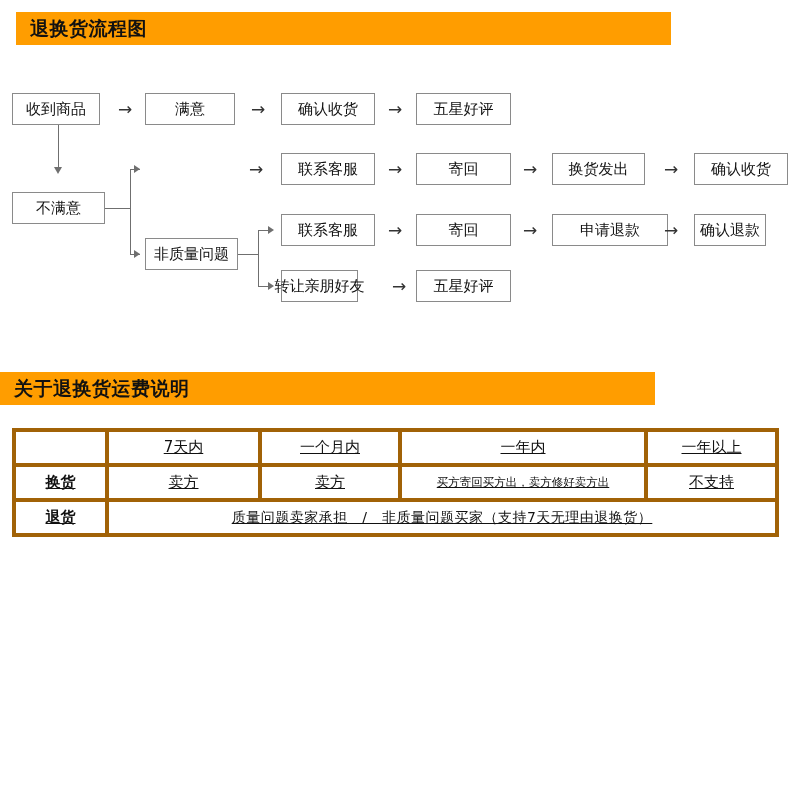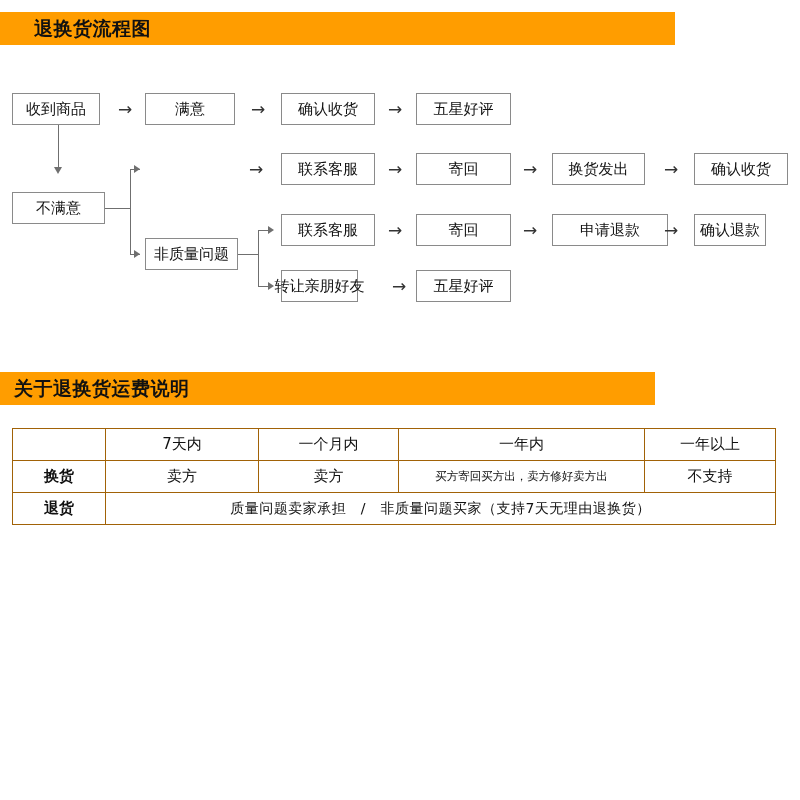--- a/index.html
+++ b/index.html
@@ -26,21 +26,21 @@
   }
   .section-bar-title {
     font-size: 19px;
     font-weight: bold;
     color: #111111;
     padding-left: 14px;
     letter-spacing: 0.5px;
     line-height: 1;
   }
 
-  #bar-flow  { left: 0; top: 12px;  width: 655px; padding-left: 20px; }
+  #bar-flow  { left: 16px; top: 12px;  width: 655px; }
   #bar-fee   { left: 0; top: 372px; width: 655px; }
 
   
   #flowchart {
     position: absolute;
     left: 0; top: 0;
     width: 800px; height: 360px;
   }
   .node {
     position: absolute;
@@ -87,29 +87,30 @@
   
   #fee-table {
     position: absolute;
     left: 12px;
     top: 428px;
     width: 763px;
     border-collapse: collapse;
     table-layout: fixed;
   }
   #fee-table td {
-    border: 1px solid #a16207;
+    border: 4px solid #a16207;
     height: 31px;
     text-align: center;
     vertical-align: middle;
     font-size: 15px;
     color: #111111;
     padding: 0 2px;
     white-space: nowrap;
     overflow: hidden;
+    text-decoration: underline;
   }
   #fee-table td.rowhead {
     font-weight: bold;
   }
   #fee-table td.small {
     font-size: 11.5px;
   }
   #fee-table td.merged {
     font-size: 14px;
     letter-spacing: 0.5px;

